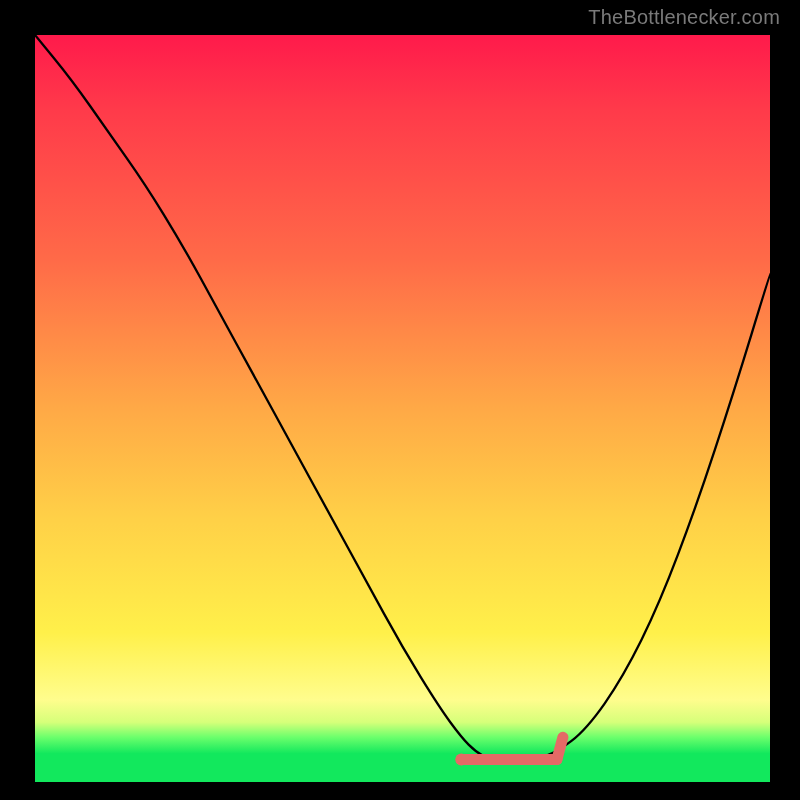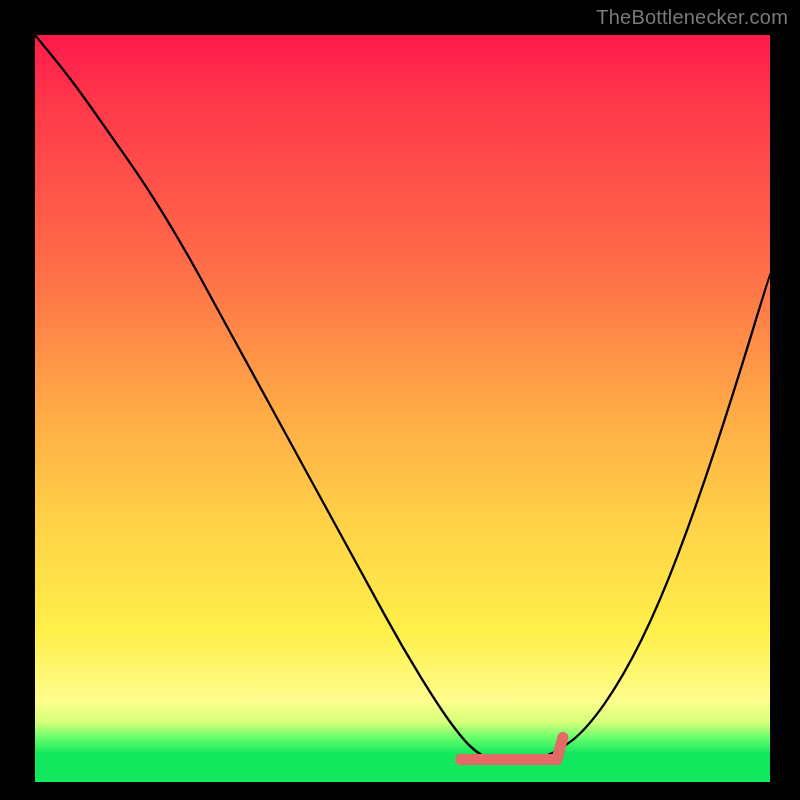--- a/index.html
+++ b/index.html
@@ -46,21 +46,21 @@
   }
   .plot-svg {
     position: absolute;
     inset: 0;
     width: 100%;
     height: 100%;
   }
   .watermark {
     position: absolute;
     top: 6px;
-    right: 12px;
+    right: 20px;
     color: #7a7a7a;
     font-size: 20px;
     letter-spacing: 0.2px;
     user-select: none;
   }
   .curve {
     fill: none;
     stroke: #000;
     stroke-width: 2.3;
   }

